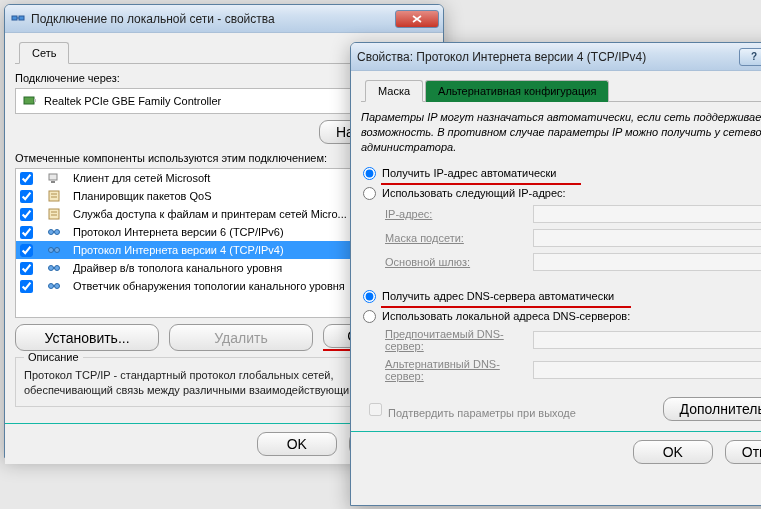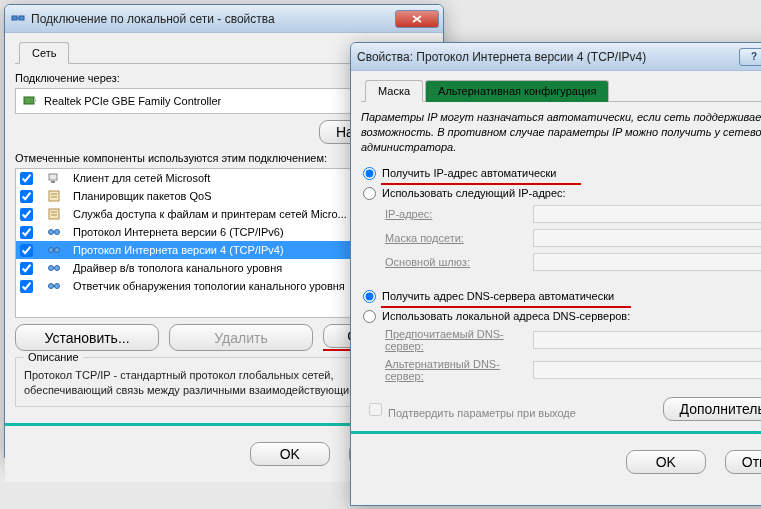--- a/index.html
+++ b/index.html
@@ -145,23 +145,23 @@
   }
   .desc-box {
     margin-top: -8px;
     font-size: 11px;
     line-height: 1.35;
     color: #222;
   }
   .dlg-footer {
     display: flex;
     justify-content: flex-end;
-    gap: 19px;
-    padding: 16px 10px;
-    border-top: 3px solid #14b8a6;
+    gap: 12px;
+    padding: 8px 10px;
+    border-top: 1px solid #14b8a6;
     background: #f0f0f0;
   }
   .info-text {
     font-size: 11px;
     line-height: 1.35;
     margin: 4px 0 10px 0;
     font-style: italic;
   }
   .radio-group { margin: 8px 2px 4px 2px; }
   .radio-row {

